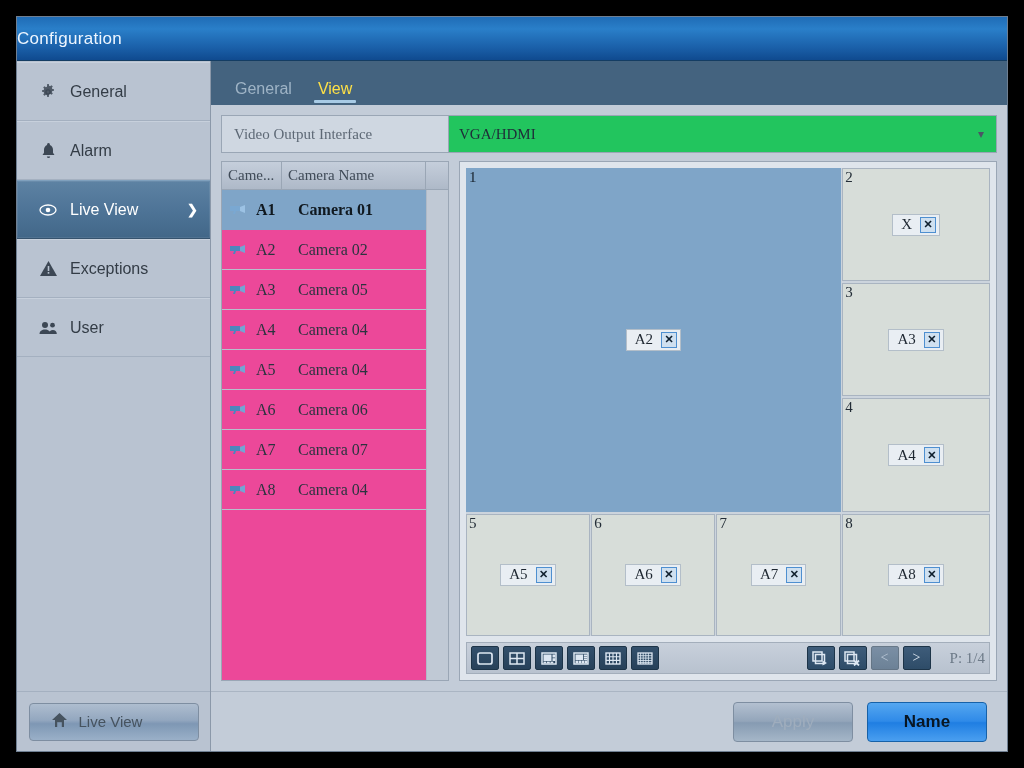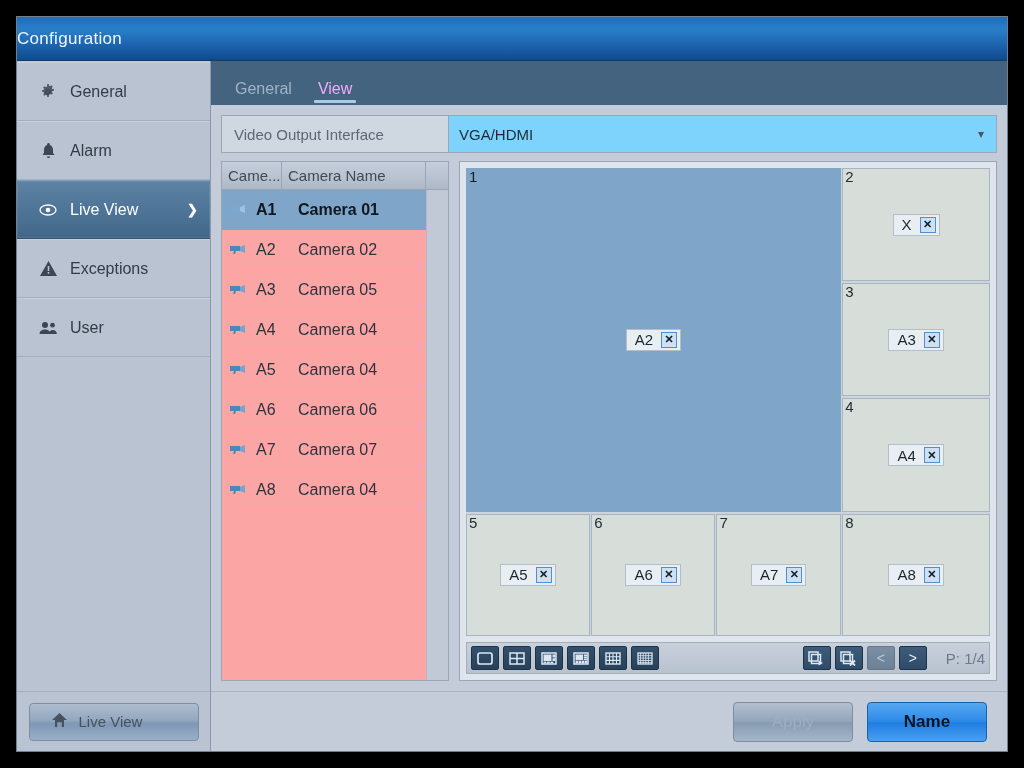--- a/index.html
+++ b/index.html
@@ -101,55 +101,55 @@
     background: #44637f;
     display: flex; align-items: flex-end;
     padding-left: 14px; gap: 6px;
   }
   .tab {
     padding: 0 10px 7px 10px;
     font-size: 16px;
     color: #9fb4c6;
     position: relative;
   }
-  .tab.active { color: #f0abfc; }
+  .tab.active { color: #fde047; }
   .tab.active::after {
     content: ""; position: absolute;
     left: 6px; right: 6px; bottom: 2px; height: 3px;
     background: #a8cbe6; border-radius: 1px;
   }
 
-  #main-inner { flex: 1; padding: 10px 10px 0 10px; display: flex; flex-direction: column; min-height: 0; }
+  #main-inner { flex: 1; padding: 10px 10px 0 10px; display: flex; flex-direction: column; min-height: 0; font-family: Liberation Serif, serif; }
 
   
   #output-row { display: flex; height: 38px; flex: 0 0 38px; margin-bottom: 8px; }
   #output-label {
     width: 228px; flex: 0 0 228px;
     background: #cfd7e1;
     border: 1px solid #9aa6b5;
     display: flex; align-items: center; padding-left: 12px;
     color: #5d6875; font-size: 15px;
   }
   #output-select {
     flex: 1;
-    background: #7dd3fc;
+    background: #22c55e;
     border: 1px solid #9aa6b5; border-left: none;
     display: flex; align-items: center; justify-content: space-between;
     padding: 0 12px 0 10px;
     color: #1f2b38; font-size: 15px; gap: 8px;
   }
   #output-select .caret { color: #4a5664; font-size: 12px; }
 
   
   #content { flex: 1; display: flex; gap: 10px; min-height: 0; padding-bottom: 10px; }
 
   
   #camlist {
     width: 228px; flex: 0 0 228px;
-    background: #fca5a5;
+    background: #ec4899;
     border: 1px solid #9aa6b5;
     display: flex; flex-direction: column;
   }
   #camlist-head { display: flex; height: 28px; flex: 0 0 28px; }
   .ch {
     background: linear-gradient(to bottom, #c5cedb, #aeb9c8);
     border-right: 1px solid #9aa6b5;
     border-bottom: 1px solid #9aa6b5;
     display: flex; align-items: center; padding-left: 6px;
     color: #3f4a57; font-size: 15px;

